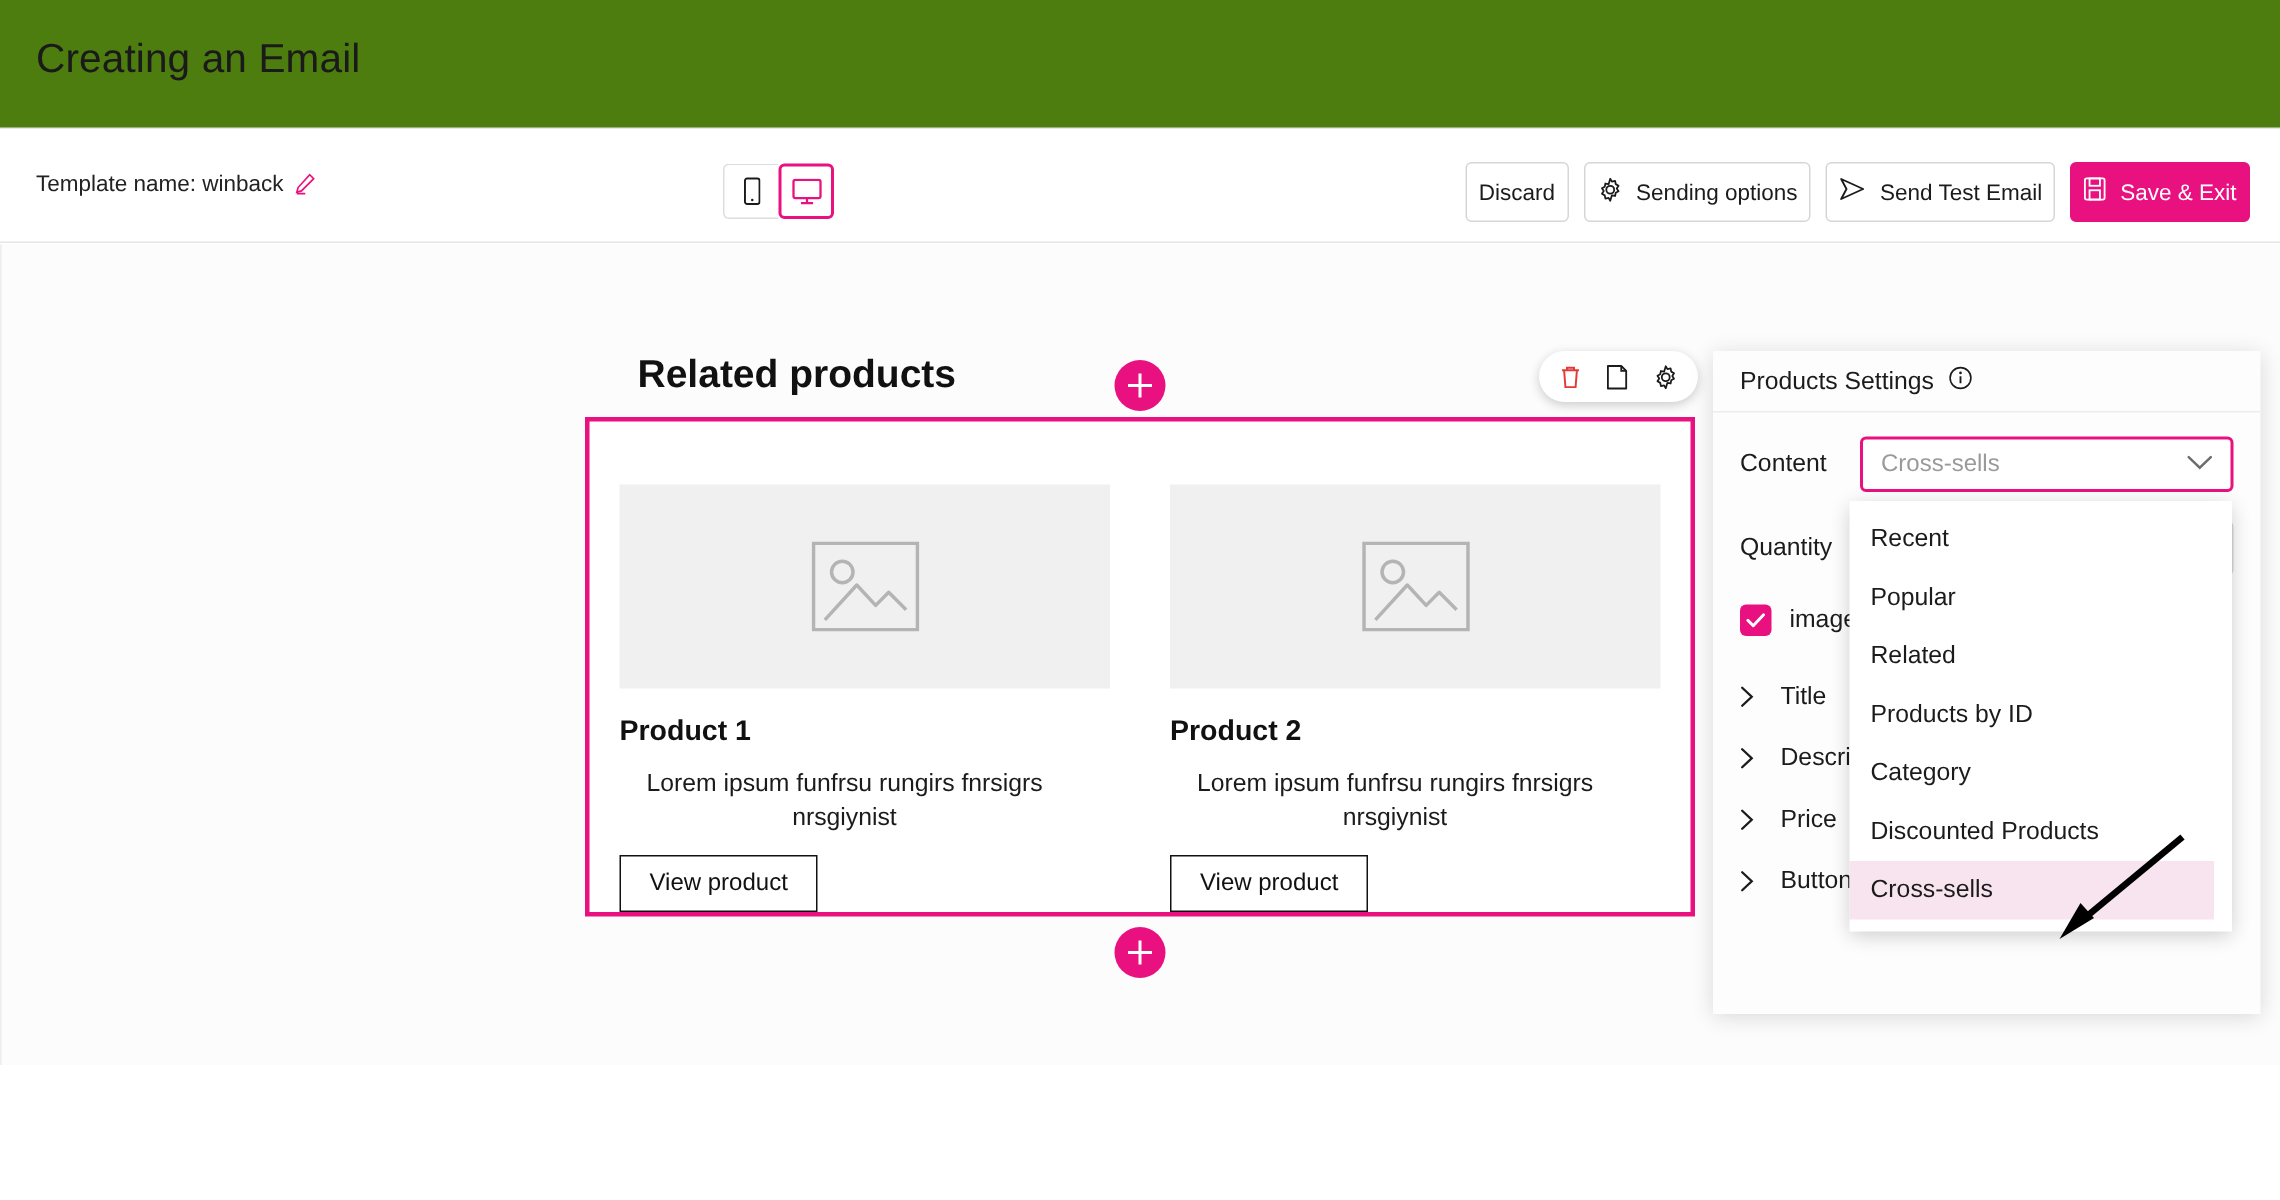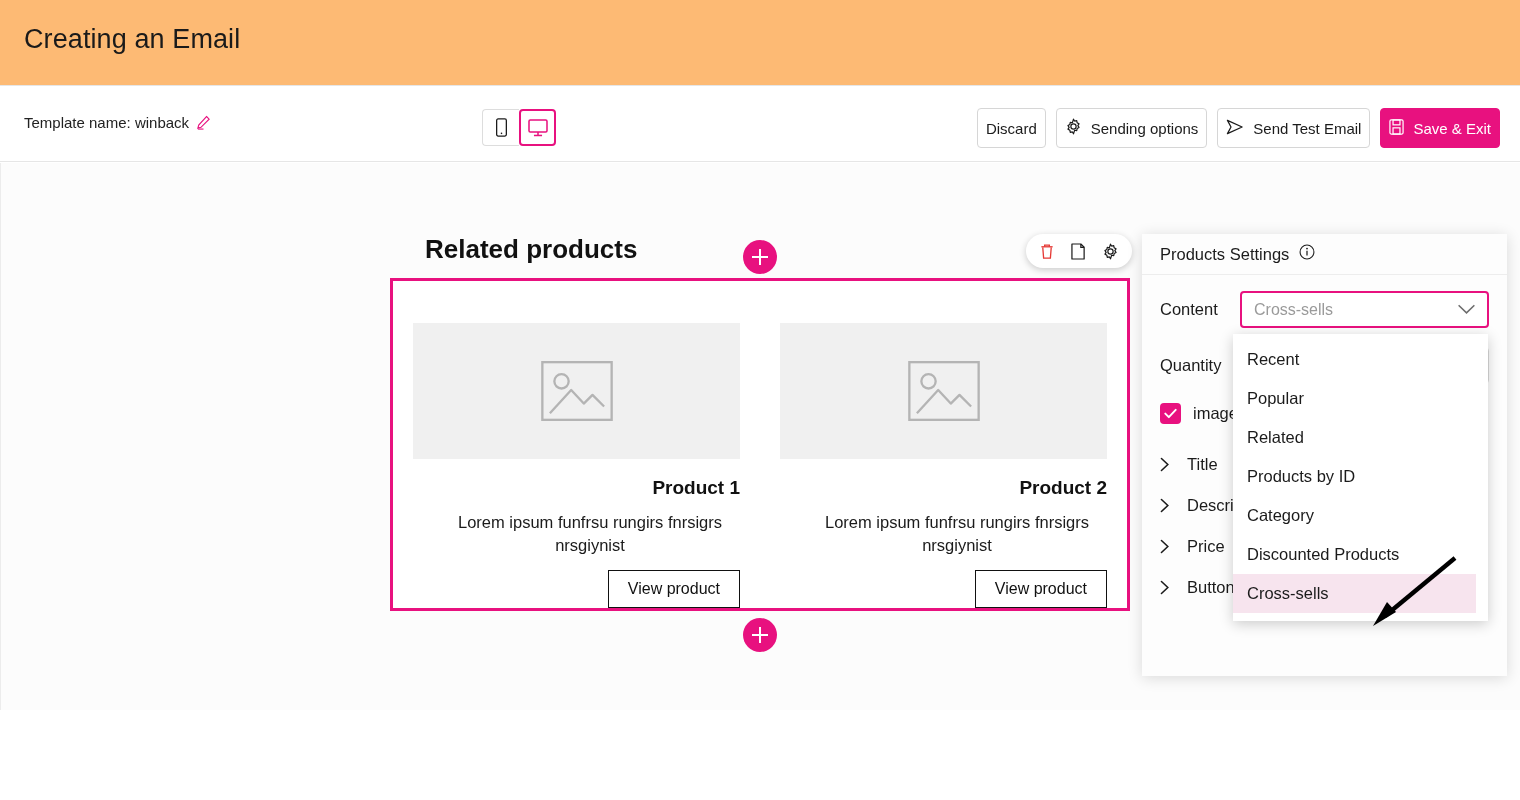--- a/index.html
+++ b/index.html
@@ -7,21 +7,21 @@
     width: 1520px; height: 800px;
     background: #ffffff;
     font-family: "Liberation Sans", sans-serif;
     overflow: hidden;
   }
   #app { position: relative; width: 1520px; height: 800px; background: #fff; }
 
   
   .titlebar {
     position: absolute; left: 0; top: 0; width: 1520px; height: 86px;
-    background: #fdba74; border-bottom: 1px solid #e6e6e6;
+    background: #4d7c0f; border-bottom: 1px solid #e6e6e6;
   }
   .page-title {
     position: absolute; left: 24px; top: 24px;
     font-size: 27px; font-weight: 400; color: #1a1a1a; letter-spacing: .1px;
   }
 
   
   .toolbar {
     position: absolute; left: 0; top: 87px; width: 1520px; height: 75px;
     background: #fff; border-bottom: 1px solid #e6e6e6;
@@ -95,21 +95,21 @@
   .block-toolbar .ic { cursor: pointer; display: flex; align-items: center; }
 
   
   .products-block {
     position: absolute; left: 390px; top: 278px; width: 740px; height: 333px;
     background: #fff; border: 3px solid #E8117F; z-index: 10;
   }
   .products-inner { display: flex; height: 100%; }
   .product-card {
     width: 50%; padding: 14px 20px 0 20px;
-    display: flex; flex-direction: column; align-items: flex-end; margin-top: 28px;
+    display: flex; flex-direction: column; align-items: flex-start; margin-top: 28px;
   }
   .img-ph {
     width: 100%; height: 148px; background: #f0f0f0;
     display: flex; align-items: center; justify-content: center;
   }
   .p-title {
     margin-top: 18px; font-size: 19px; font-weight: bold; color: #111;
   }
   .p-desc {
     margin-top: 12px; font-size: 16.5px; color: #1b1b1b;

